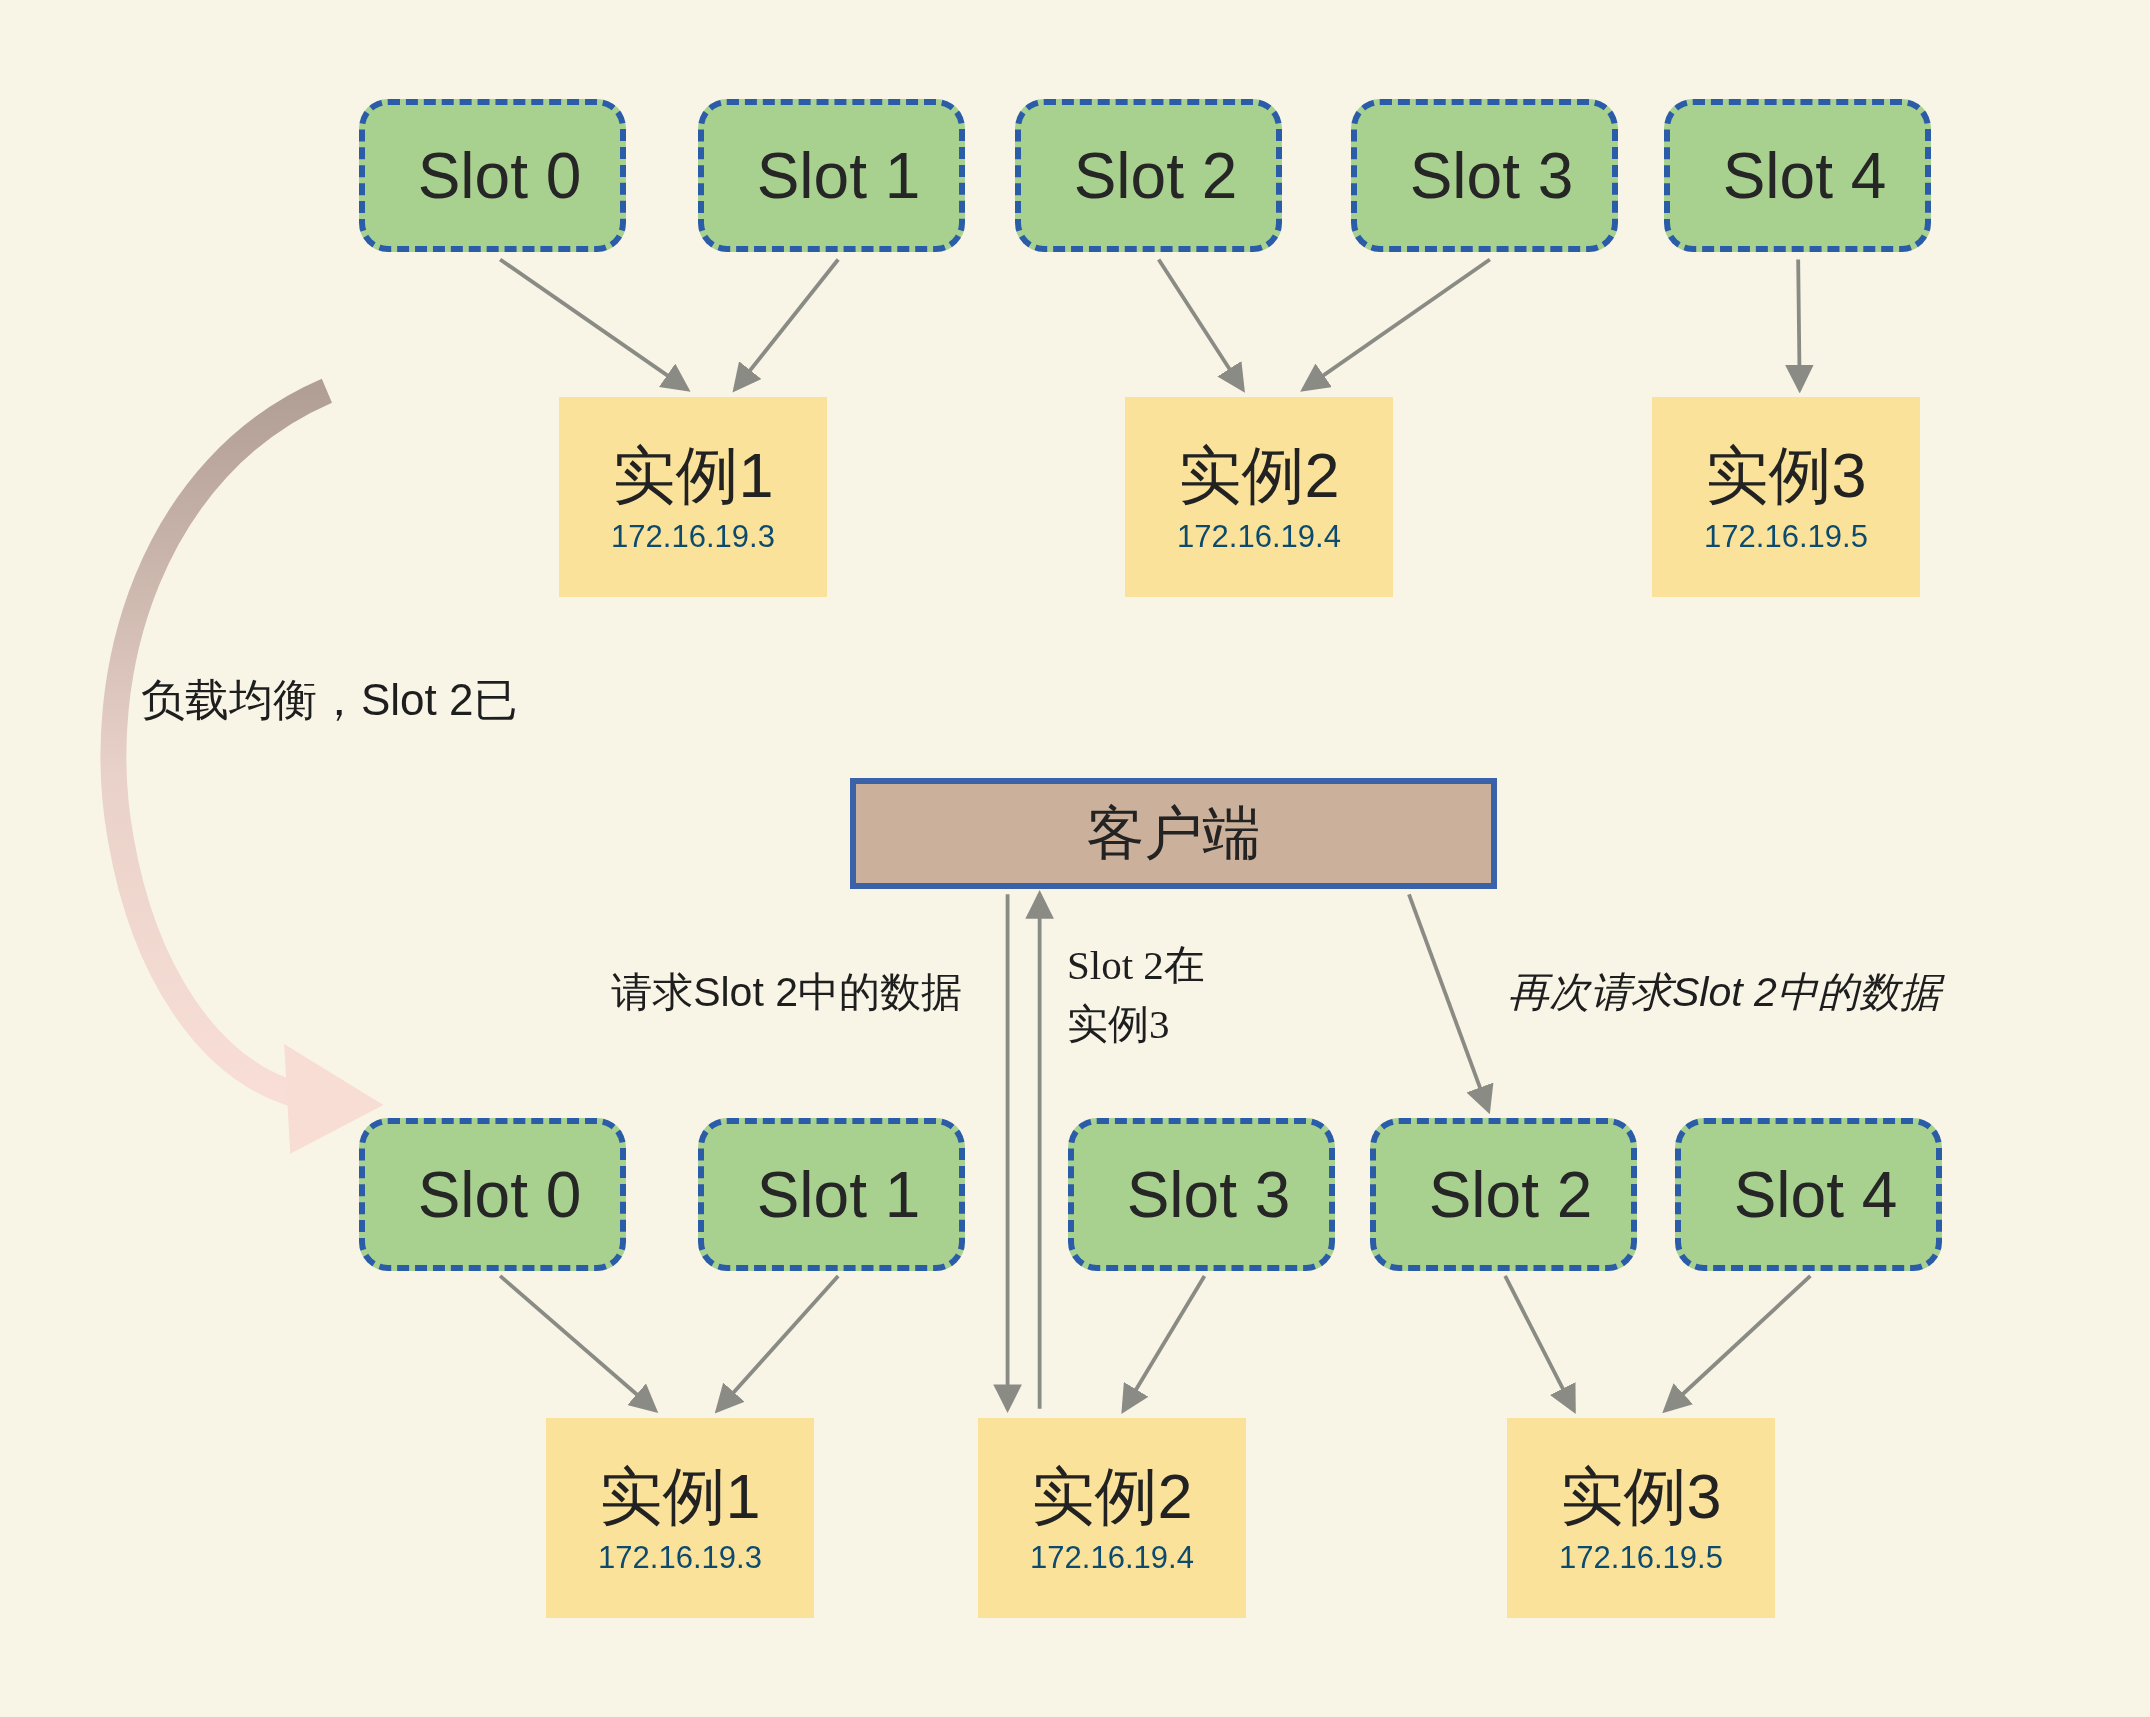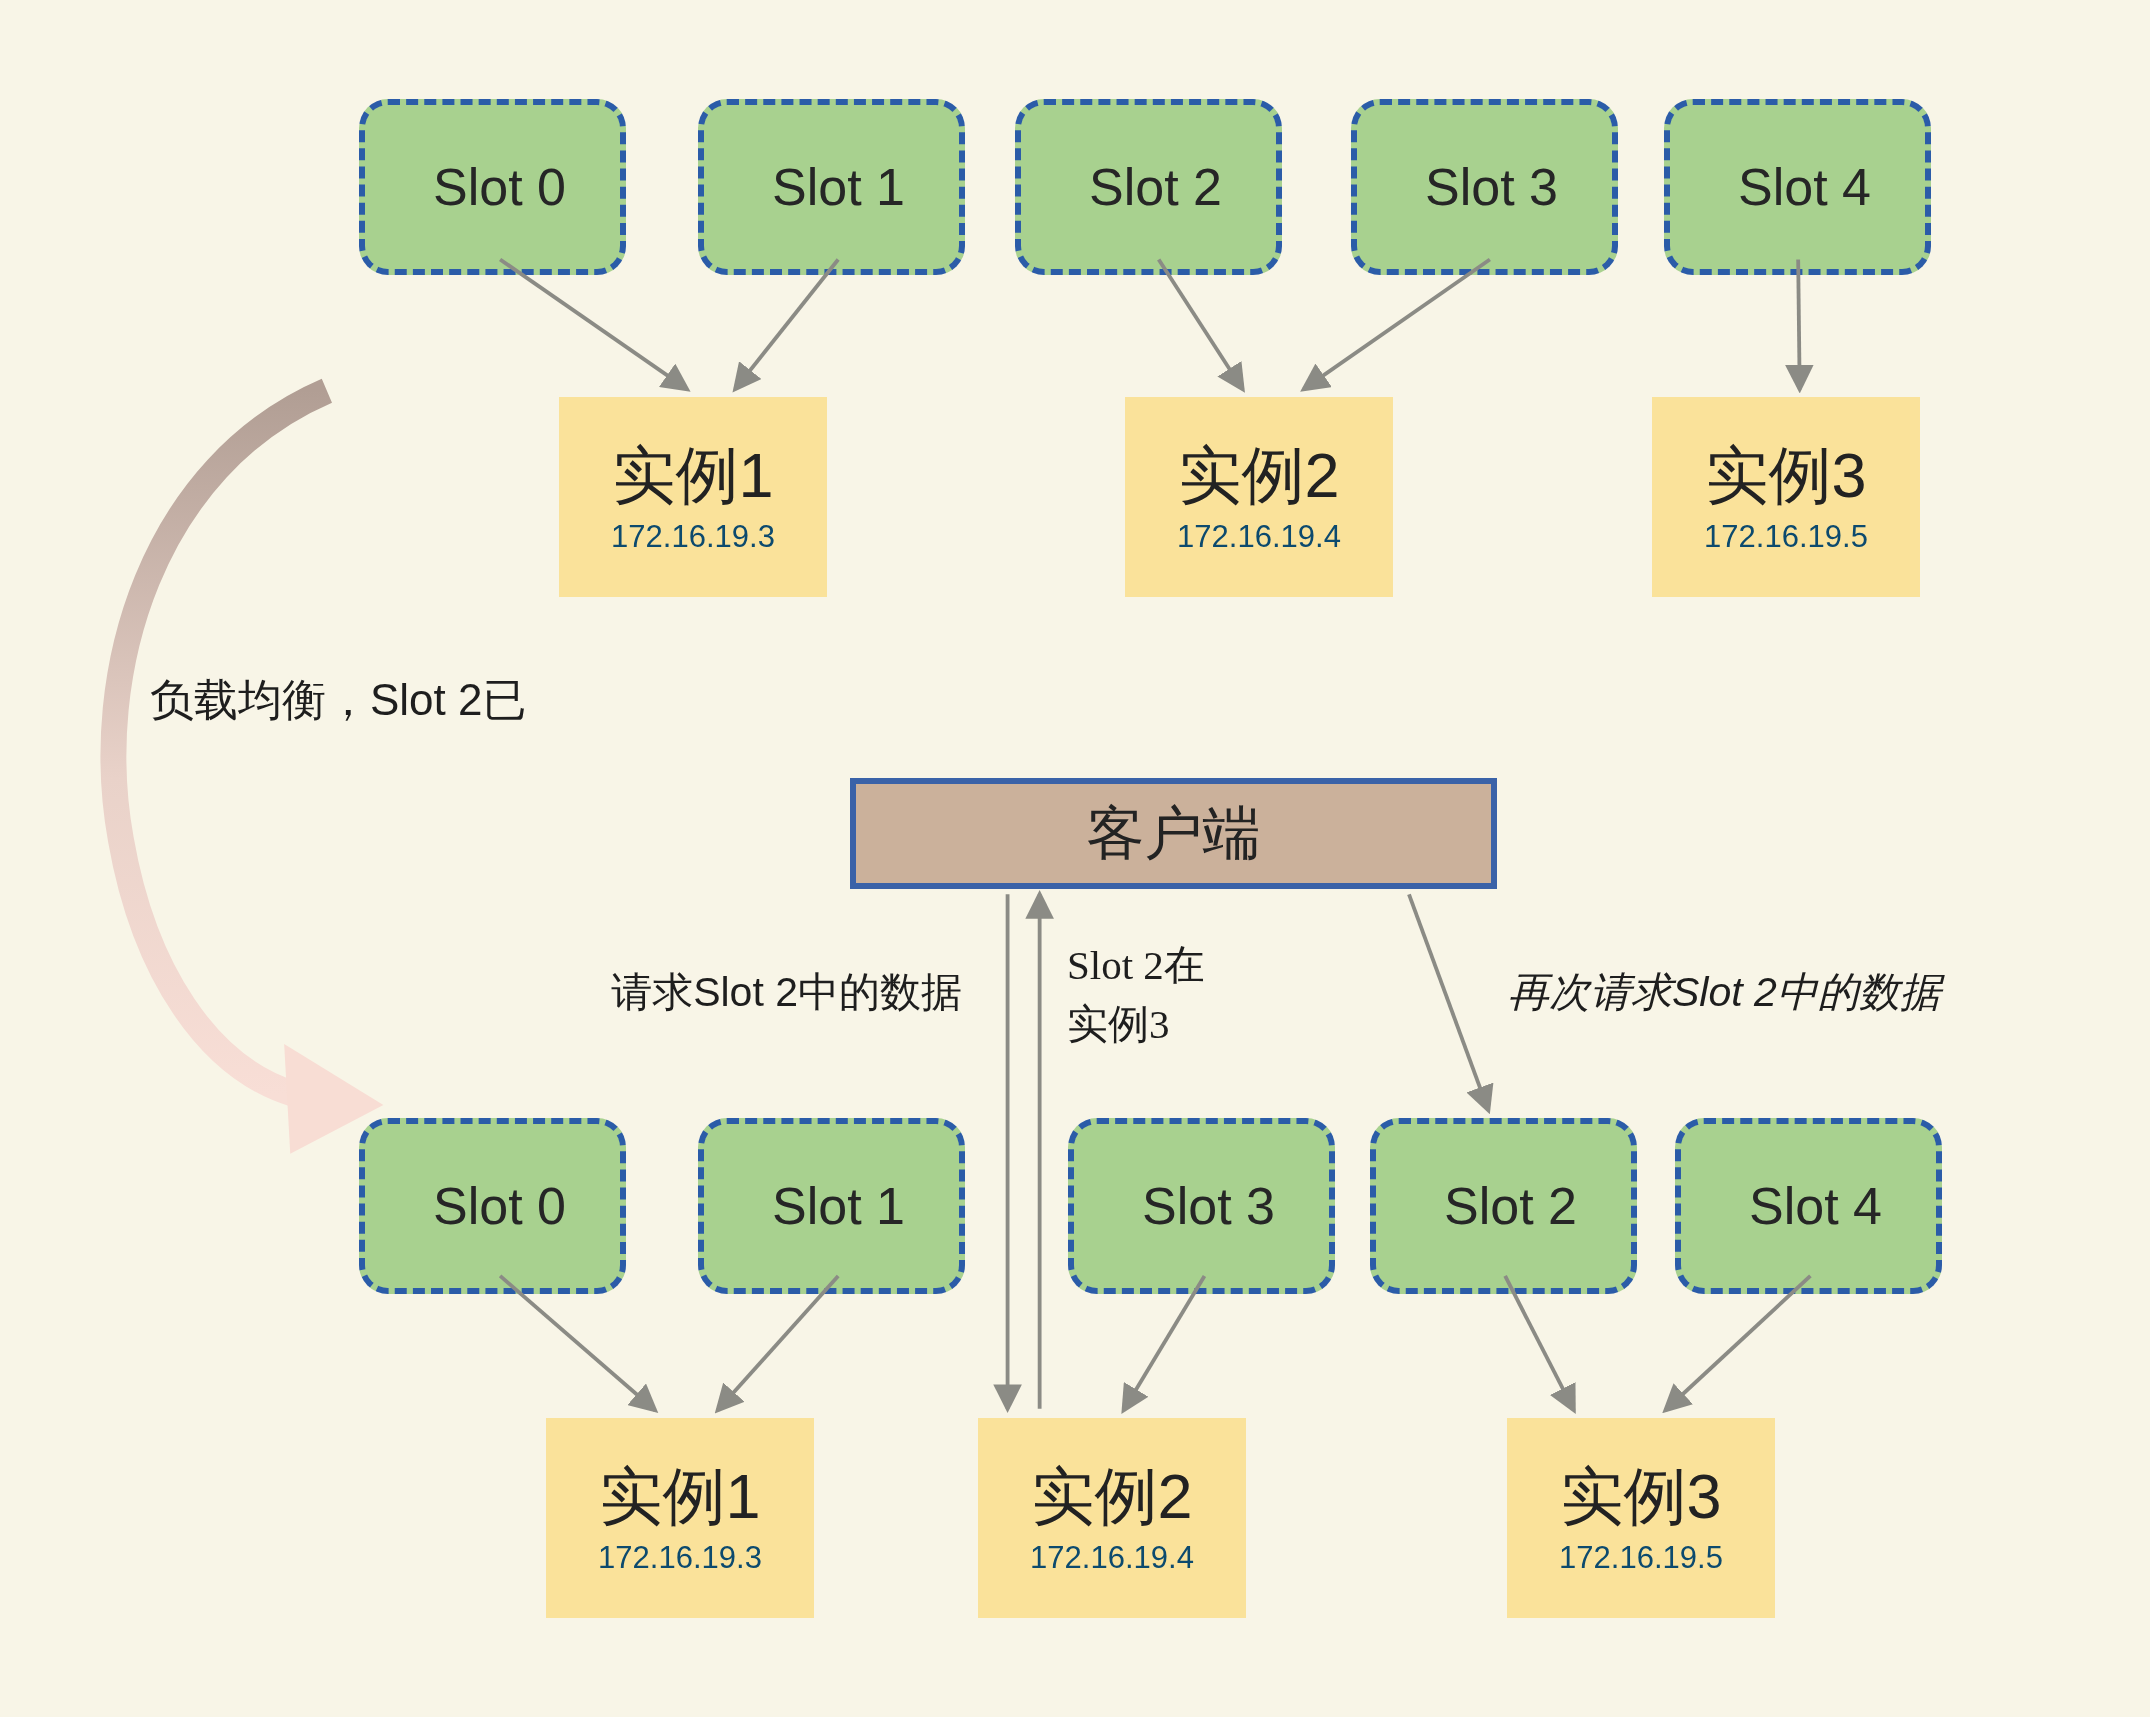--- a/index.html
+++ b/index.html
@@ -27,26 +27,26 @@
   }
   .arrow-layer{
     position:absolute;
     left:0;top:0;
     width:2151px;height:1717px;
     pointer-events:none;
     z-index:3;
   }
   .slot{
     position:absolute;
-    width:267px;height:176px;
+    width:267px;height:153px;
     background:var(--slot-fill);
     border:6.1px dashed var(--slot-border);
     border-radius:29px;
     display:flex;align-items:center;justify-content:center;
-    font-size:52px;
+    font-size:64px;
     color:#262626;
     z-index:2;
     box-sizing:border-box;
     padding-left:14px;
   }
   .instance{
     position:absolute;
     width:268px;height:200px;
     background:var(--instance-fill);
     display:flex;flex-direction:column;align-items:center;justify-content:center;
@@ -71,21 +71,21 @@
     border:6.1px solid var(--client-border);
     display:flex;align-items:center;justify-content:center;
     font-size:58px;
     color:#232323;
     z-index:2;
     box-sizing:border-box;
     margin-left:16px;
   }
   .note{
     position:absolute;
-    left:150px;top:666px;
+    left:141px;top:666px;
     font-size:44px;
     line-height:1.55;
     color:#1e1e1e;
     z-index:2;
     white-space:nowrap;
   }
   .edge-label{
     position:absolute;
     font-size:41px;
     line-height:1.45;

